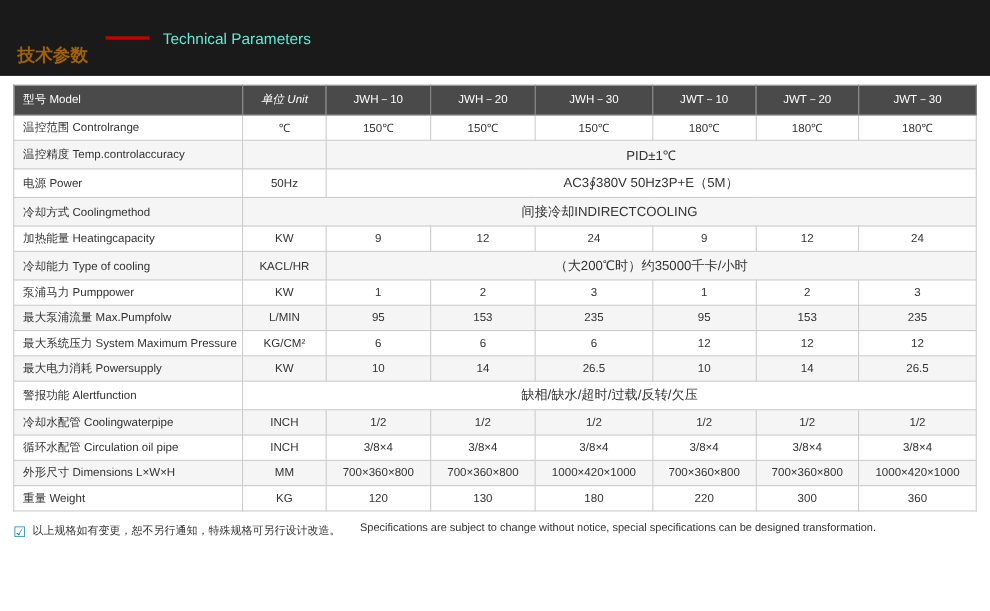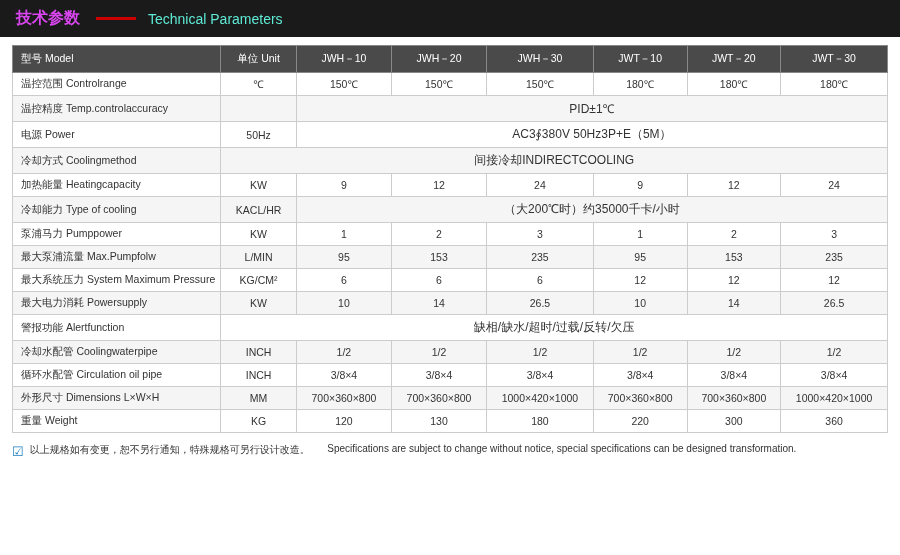--- a/index.html
+++ b/index.html
@@ -13,23 +13,24 @@
     }
 
     .header {
       background: #1a1a1a;
       padding: 8px 16px;
       display: flex;
       align-items: center;
       gap: 12px;
     }
     .header-title-cn {
-      color: #d946ef;
+      color: #a16207;
       font-size: 16px;
       font-weight: bold;
+      margin-top: 32px;
     }
     .header-title-en {
       color: #5eead4;
       font-size: 14px;
     }
     .header-decoration {
       width: 40px;
       height: 3px;
       background: #c00;
       margin-left: 4px;
@@ -107,21 +108,21 @@
   <span class="header-title-cn">技术参数</span>
   <div class="header-decoration"></div>
   <span class="header-title-en">Technical Parameters</span>
 </div>
 
 <div class="table-wrapper">
   <table>
     <thead>
       <tr>
         <th style="width:170px; text-align:left; padding-left:8px;">型号 Model</th>
-        <th style="width:70px;">单位 Unit</th>
+        <th style="width:70px;font-style:italic;">单位 Unit</th>
         <th>JWH－10</th>
         <th>JWH－20</th>
         <th>JWH－30</th>
         <th>JWT－10</th>
         <th>JWT－20</th>
         <th>JWT－30</th>
       </tr>
     </thead>
     <tbody id="table-body">
     <tr>

